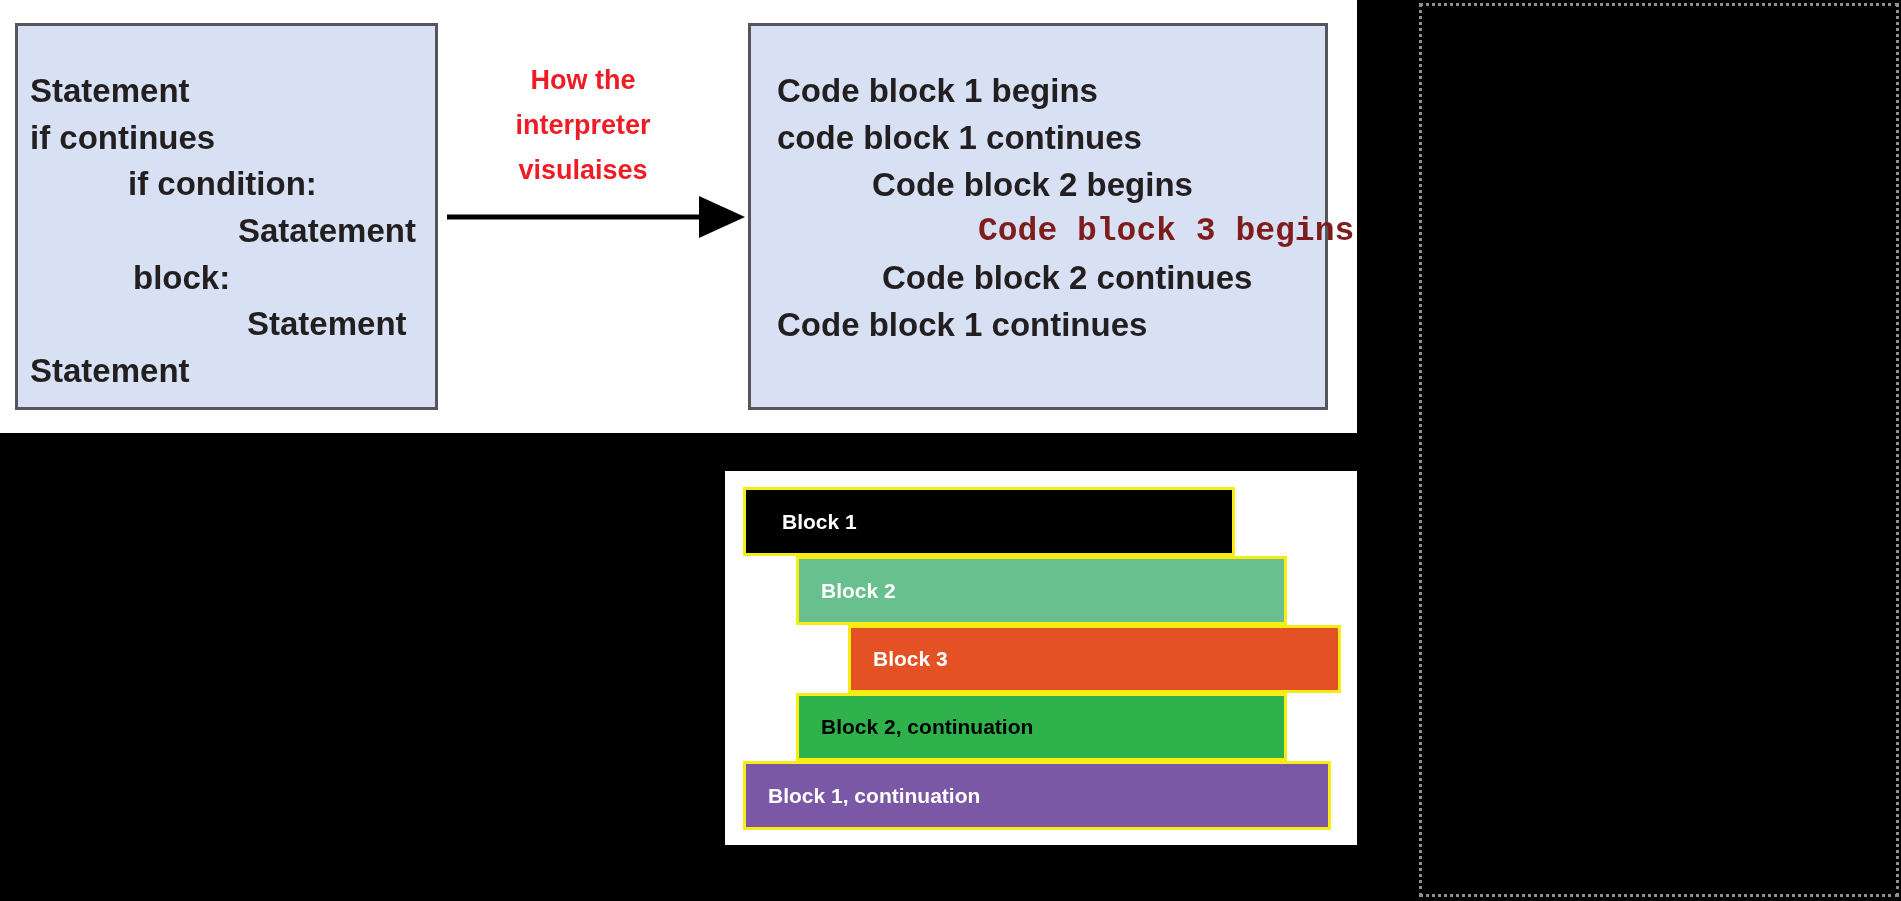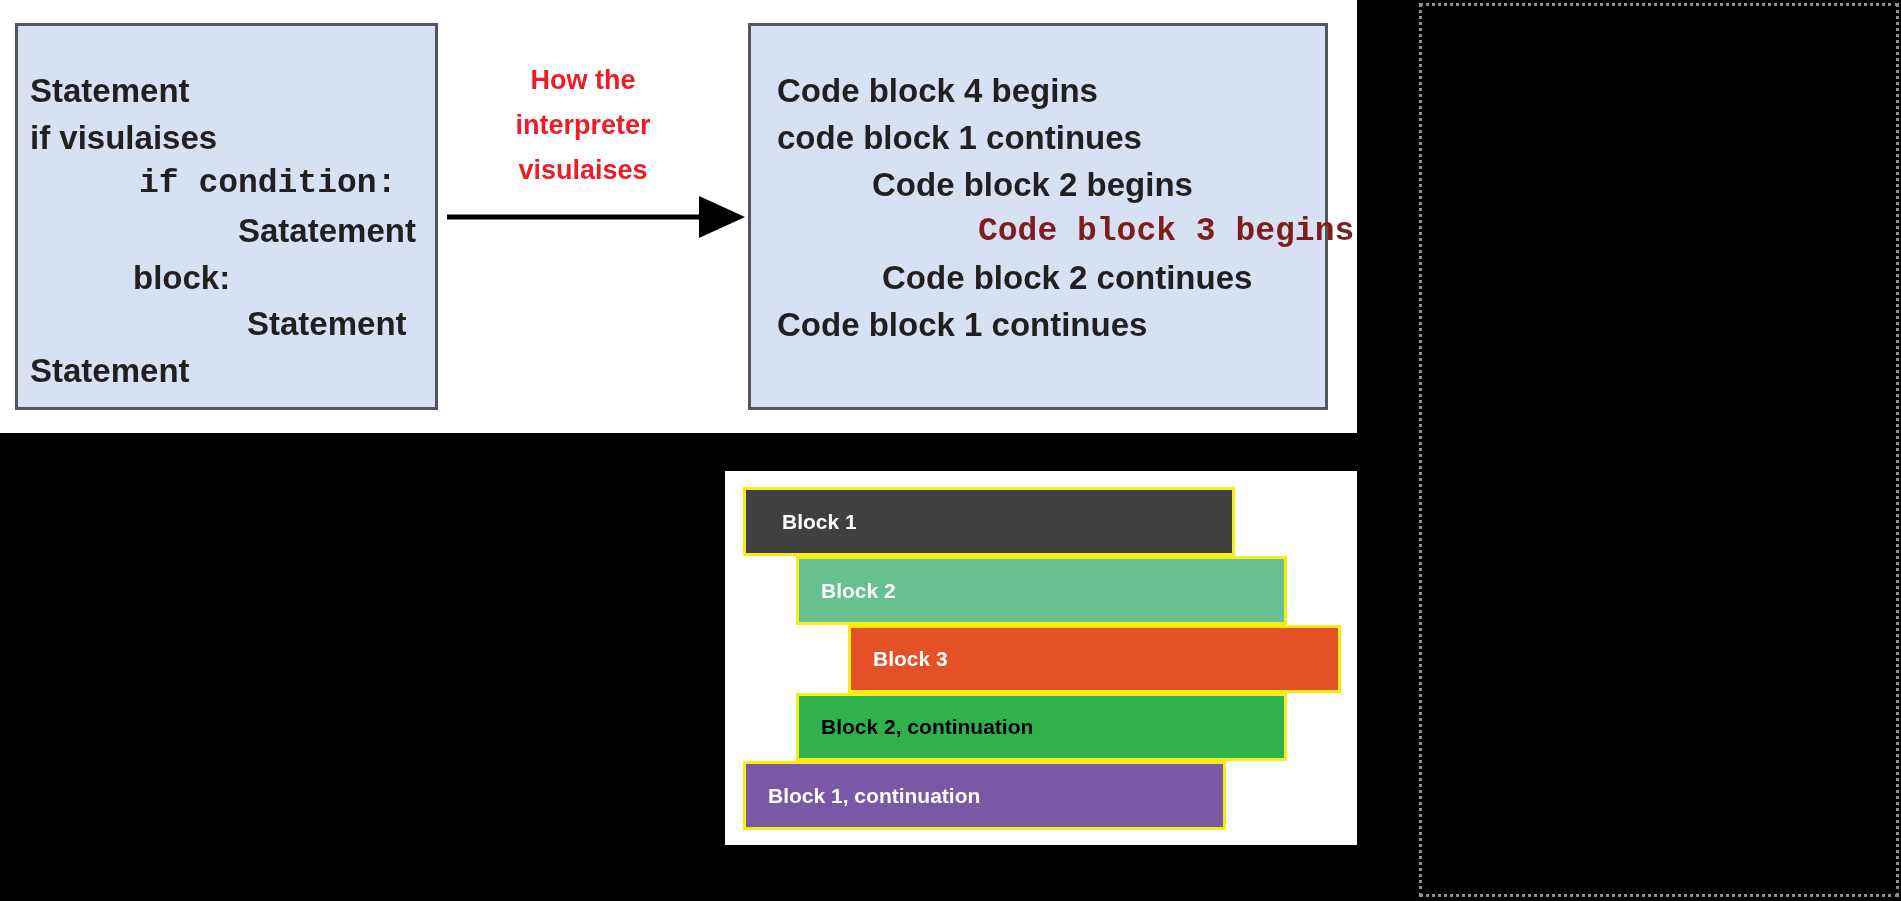--- a/index.html
+++ b/index.html
@@ -11,21 +11,21 @@
 
   .code-box{position:absolute;top:23px;width:423px;height:387px;
             border:3px solid #55565b;box-sizing:border-box;}
   #source-box{left:15px;}
   #result-box{left:748px;width:580px;}
 
   .box-line{position:absolute;white-space:nowrap;font-size:33px;font-weight:bold;line-height:38px;}
   
   .src-l0{left:12px; top:46px;}
   .src-l1{left:12px; top:93px;}
-  .src-l2{left:121px;top:139px;font-family:Liberation Mono, monospace;}
+  .src-l2{left:110px;top:139px;}
   .src-l3{left:220px;top:186px;}
   .src-l4{left:115px;top:233px;}
   .src-l5{left:229px;top:279px;}
   .src-l6{left:12px; top:326px;}
   
   .res-l0{left:26px; top:46px;}
   .res-l1{left:26px; top:93px;}
   .res-l2{left:121px;top:140px;}
   .res-l3{left:227px;top:187px;}
   .res-l4{left:131px;top:233px;}
@@ -37,66 +37,66 @@
 
   
   #blocks-panel{position:absolute;left:725px;top:471px;width:632px;height:374px;}
   .bar{position:absolute;box-sizing:border-box;border:3px solid #f7ec13;
        display:flex;align-items:center;padding-left:22px;
        font-size:21px;font-weight:bold;white-space:nowrap;}
   .bar-0{left:18px; top:16px; width:492px;height:69px;}
   .bar-1{left:71px; top:85px; width:491px;height:69px;}
   .bar-2{left:123px;top:154px;width:493px;height:68px;}
   .bar-3{left:71px; top:222px;width:491px;height:68px;}
-  .bar-4{left:18px; top:290px;width:483px;height:69px;}
+  .bar-4{left:18px; top:290px;width:588px;height:69px;}
 
   
   #dotted-region{position:absolute;left:1419px;top:3px;width:480px;height:894px;
                  box-sizing:border-box;border:3px dotted #909090;background:#000;}
 </style>
 </head>
 <body>
 
 <div id="canvas" style="background-color: rgb(0, 0, 0);">
 
   <div id="top-panel" style="background-color: rgb(255, 255, 255);">
 
     <div id="source-box" class="code-box" style="background-color: rgb(215, 225, 243); border-color: rgb(85, 86, 91);">
       <div class="box-line src-l0" style="color: rgb(35, 31, 32);">Statement</div>
-      <div class="box-line src-l1" style="color: rgb(35, 31, 32);">if visulaises</div>
+      <div class="box-line src-l1" style="color: rgb(35, 31, 32);">if continues</div>
       <div class="box-line src-l2" style="color: rgb(35, 31, 32);">if condition:</div>
       <div class="box-line src-l3" style="color: rgb(35, 31, 32);">Satatement</div>
       <div class="box-line src-l4" style="color: rgb(35, 31, 32);">block:</div>
       <div class="box-line src-l5" style="color: rgb(35, 31, 32);">Statement</div>
       <div class="box-line src-l6" style="color: rgb(35, 31, 32);">Statement</div>
     </div>
 
     <div id="arrow-label" style="color: rgb(238, 28, 37);">
       <div>How the</div>
       <div>interpreter</div>
       <div>visulaises</div>
     </div>
 
     <svg id="flow-arrow" width="302" height="46" viewBox="0 0 302 46">
       <line x1="0" y1="23" x2="256" y2="23" stroke="#000" stroke-width="5"></line>
       <polygon points="252,2 298,23 252,44" fill="#000"></polygon>
     </svg>
 
     <div id="result-box" class="code-box" style="background-color: rgb(215, 225, 243); border-color: rgb(85, 86, 91);">
-      <div class="box-line res-l0" style="color: rgb(35, 31, 32);">Code block 4 begins</div>
+      <div class="box-line res-l0" style="color: rgb(35, 31, 32);">Code block 1 begins</div>
       <div class="box-line res-l1" style="color: rgb(35, 31, 32);">code block 1 continues</div>
       <div class="box-line res-l2" style="color: rgb(35, 31, 32);">Code block 2 begins</div>
       <div class="box-line res-l3" style="color: #7f1d1d; font-family: Liberation Mono, monospace;">Code block 3 begins</div>
       <div class="box-line res-l4" style="color: rgb(35, 31, 32);">Code block 2 continues</div>
       <div class="box-line res-l5" style="color: rgb(35, 31, 32);">Code block 1 continues</div>
     </div>
   </div>
 
   <div id="blocks-panel" style="background-color: rgb(255, 255, 255);">
-    <div class="bar bar-0" style="background-color: #404040; border-color: rgb(247, 236, 19); color: rgb(255, 255, 255); padding-left: 36px;">
+    <div class="bar bar-0" style="background-color: #000000; border-color: rgb(247, 236, 19); color: rgb(255, 255, 255); padding-left: 36px;">
       <span>Block 1</span>
     </div>
     <div class="bar bar-1" style="background-color: rgb(103, 192, 142); border-color: rgb(247, 236, 19); color: rgb(255, 255, 255);">
       <span>Block 2</span>
     </div>
     <div class="bar bar-2" style="background-color: rgb(228, 81, 36); border-color: rgb(247, 236, 19); color: rgb(255, 255, 255);">
       <span>Block 3</span>
     </div>
     <div class="bar bar-3" style="background-color: rgb(47, 177, 76); border-color: rgb(247, 236, 19); color: #000000;">
       <span>Block 2, continuation</span>

